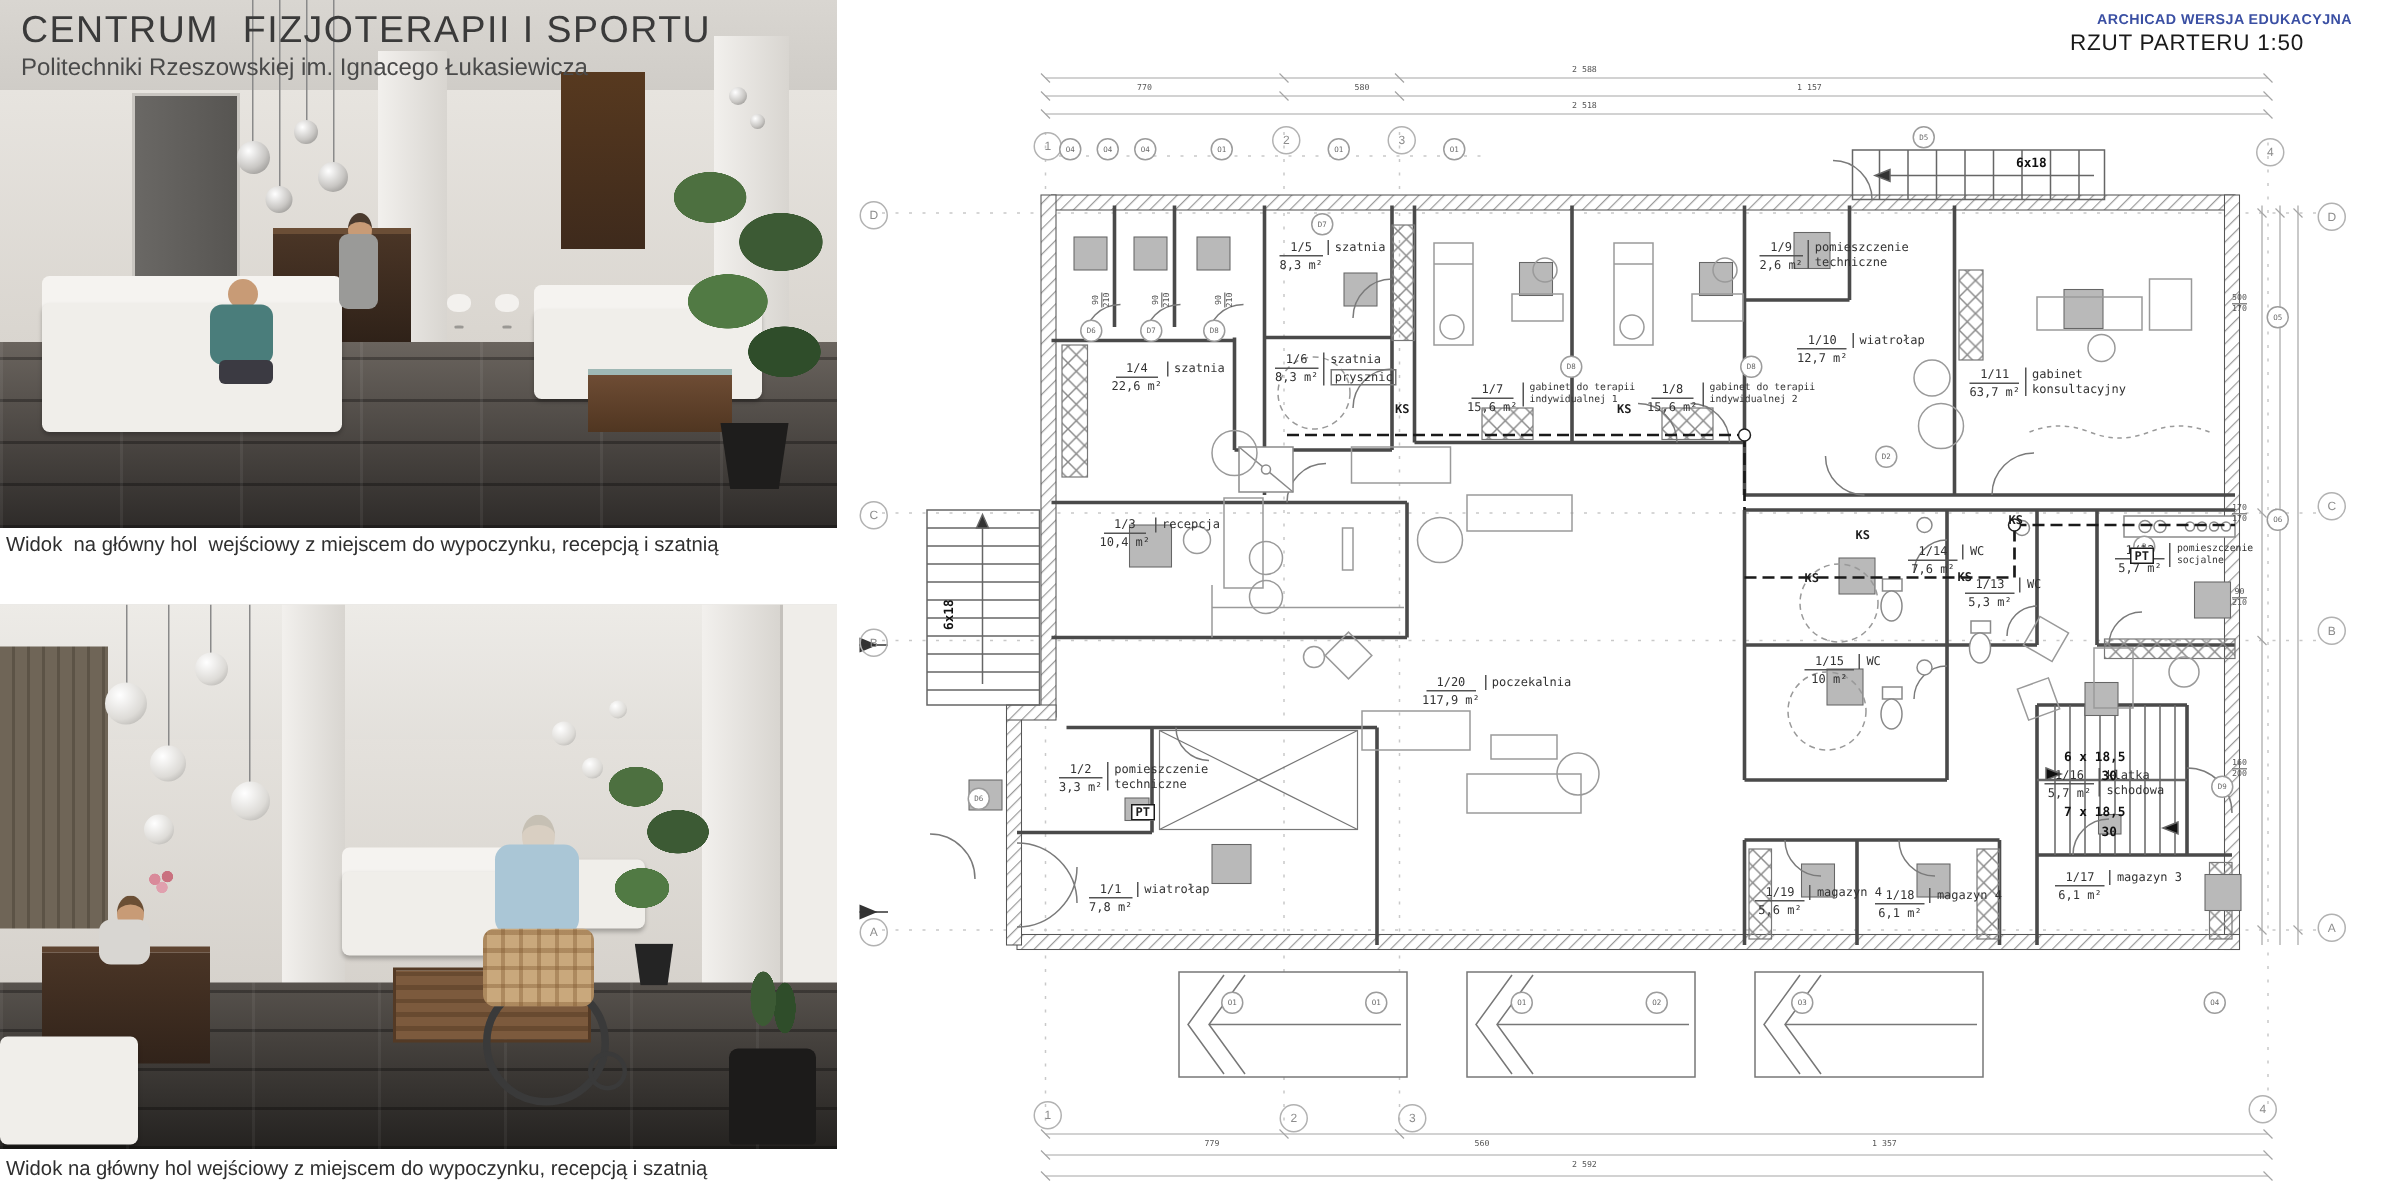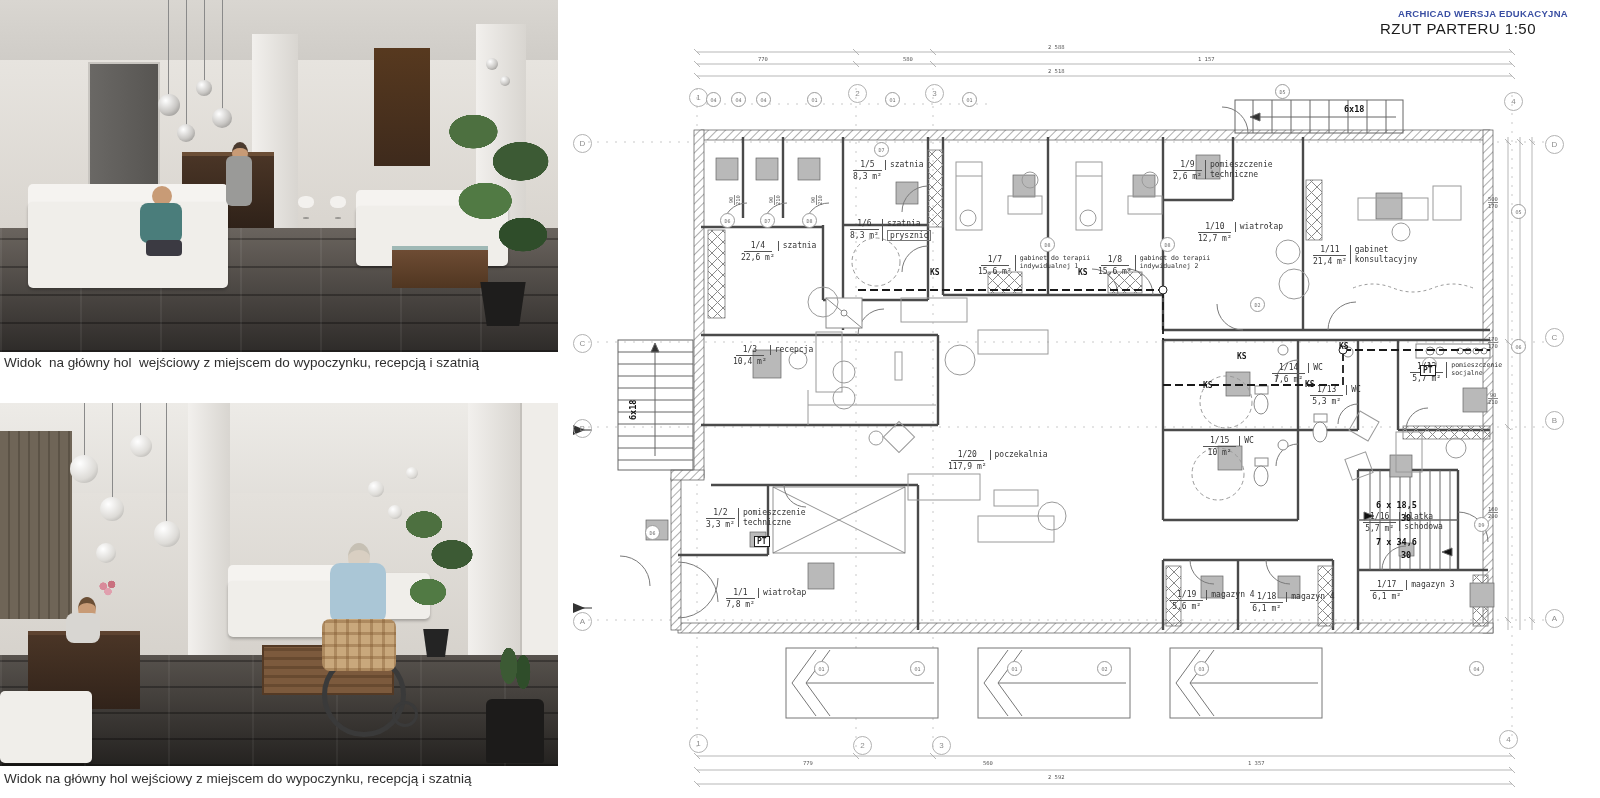--- a/index.html
+++ b/index.html
@@ -145,20 +145,24 @@
     <div class="sphere glass" style="left:70px;top:52px;width:28px;height:28px;"></div>
     <div class="sphere glass" style="left:100px;top:94px;width:24px;height:24px;"></div>
     <div class="sphere glass" style="left:130px;top:32px;width:22px;height:22px;"></div>
     <div class="sphere glass" style="left:154px;top:118px;width:26px;height:26px;"></div>
     <div class="sphere glass" style="left:96px;top:140px;width:20px;height:20px;"></div>
     <div class="sphere glass" style="left:368px;top:78px;width:16px;height:16px;"></div>
     <div class="sphere glass" style="left:388px;top:102px;width:14px;height:14px;"></div>
     <div class="sphere glass" style="left:406px;top:64px;width:12px;height:12px;"></div>
   </div>
 
+  <div class="title-block">
+    <div class="title">CENTRUM  FIZJOTERAPII I SPORTU</div>
+    <div class="subtitle">Politechniki Rzeszowskiej im. Ignacego Łukasiewicza</div>
+  </div>
   <div class="caption cap1">Widok  na główny hol  wejściowy z miejscem do wypoczynku, recepcją i szatnią</div>
   <div class="caption cap2">Widok na główny hol wejściowy z miejscem do wypoczynku, recepcją i szatnią</div>
 
   <div class="plan">
     <div class="wm" style="color:#3a4fa3;">ARCHICAD WERSJA EDUKACYJNA</div>
     <div class="plan-title">RZUT PARTERU 1:50</div>
 
     <svg class="plan-svg" width="1042" height="798" viewBox="0 0 1042 798">
       <defs>
         <pattern id="ins" width="6" height="6" patternUnits="userSpaceOnUse" patternTransform="rotate(45)">
@@ -423,21 +427,21 @@
     </div>
     <div class="room" style="left:295px;top:160px">
       <span class="rl">
           <span class="rid">1/5</span>
           <span class="rarea">8,3 m²</span>
         </span>
       <span class="rn">
           <span>szatnia</span>
         </span>
     </div>
-    <div class="room" style="left:292px;top:219px">
+    <div class="room" style="left:292px;top:235px">
       <span class="rl">
           <span class="rid">1/6</span>
           <span class="rarea">8,3 m²</span>
         </span>
       <span class="rn">
           <span>szatnia</span>
           <span class="rextra">prysznic</span>
         </span>
     </div>
     <div class="room" style="left:420px;top:255px">
@@ -475,21 +479,21 @@
           <span class="rid">1/10</span>
           <span class="rarea">12,7 m²</span>
         </span>
       <span class="rn">
           <span>wiatrołap</span>
         </span>
     </div>
     <div class="room" style="left:755px;top:245px">
       <span class="rl">
           <span class="rid">1/11</span>
-          <span class="rarea">21,4 m²</span>
+          <span class="rarea">63,7 m²</span>
         </span>
       <span class="rn">
           <span>gabinet</span>
           <span>konsultacyjny</span>
         </span>
     </div>
     <div class="room" style="left:852px;top:362px">
       <span class="rl">
           <span class="rid">1/12</span>
           <span class="rarea">5,7 m²</span>
@@ -579,21 +583,21 @@
     <span class="ks" style="left:679px;top:352px">KS</span>
     <span class="ks" style="left:747px;top:380px">KS</span>
     <span class="ks" style="left:781px;top:342px">KS</span>
     <span class="pt" style="left:196px;top:536px">PT</span>
     <span class="pt" style="left:862px;top:365px">PT</span>
 
     <span class="stair-t" style="left:786px;top:104px">6x18</span>
     <span class="stair-t rot" style="left:70px;top:420px">6x18</span>
     <span class="stair-t" style="left:818px;top:500px">6 x 18,5</span>
     <span class="stair-t" style="left:843px;top:513px">30</span>
-    <span class="stair-t" style="left:818px;top:537px">7 x 34,6</span>
+    <span class="stair-t" style="left:818px;top:537px">7 x 18,5</span>
     <span class="stair-t" style="left:843px;top:550px">30</span>
 
     <div class="gb" style="left:131px;top:88px">1</div>
     <div class="gb" style="left:290px;top:84px">2</div>
     <div class="gb" style="left:367px;top:84px">3</div>
     <div class="gb" style="left:946px;top:92px">4</div>
     <div class="gb" style="left:131px;top:734px">1</div>
     <div class="gb" style="left:295px;top:736px">2</div>
     <div class="gb" style="left:374px;top:736px">3</div>
     <div class="gb" style="left:941px;top:730px">4</div>

